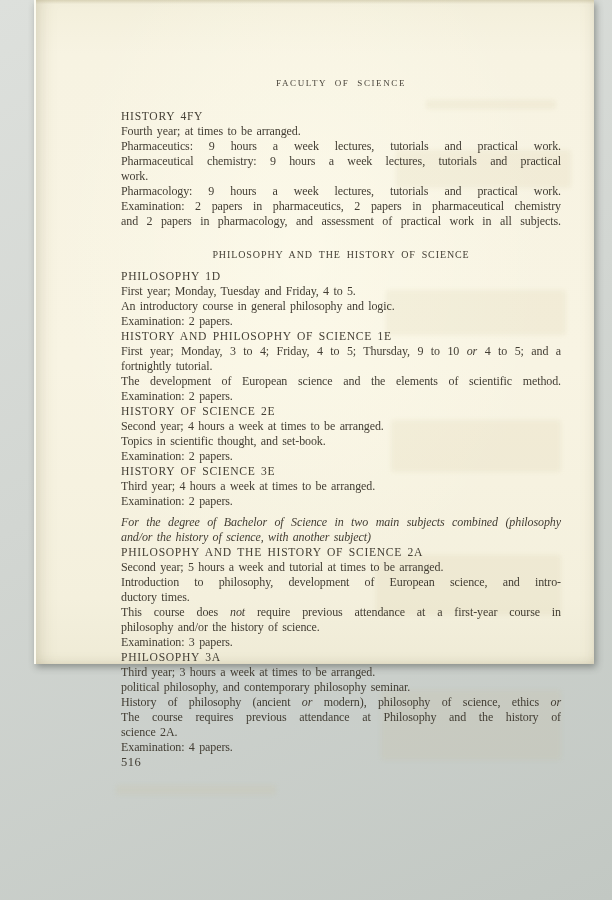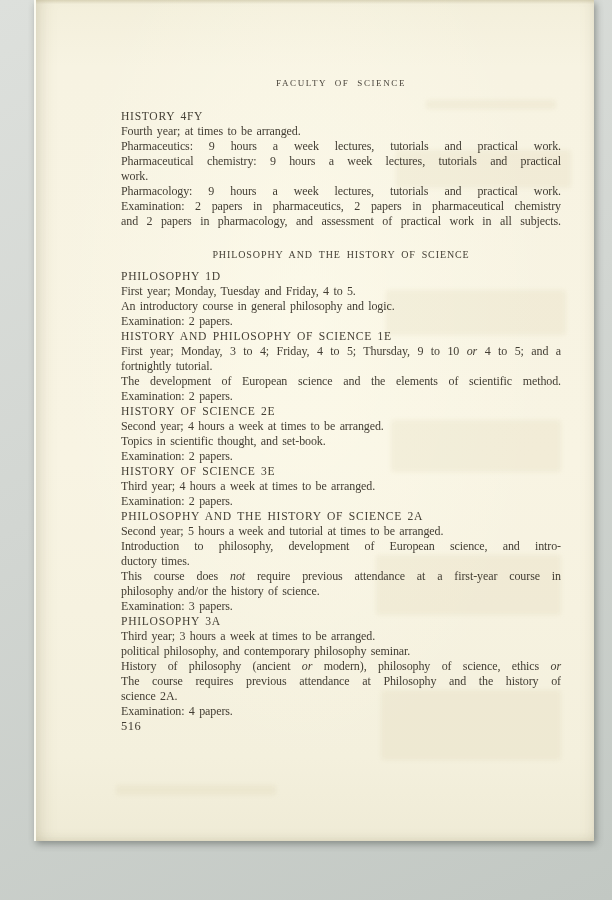--- a/index.html
+++ b/index.html
@@ -4,21 +4,21 @@
 <style>
   html, body { margin: 0; padding: 0; }
   body {
     width: 612px; height: 900px; overflow: hidden;
     background: linear-gradient(155deg, #dde0dc 0%, #d2d6d2 45%, #c2c8c3 100%);
     font-family: "Liberation Serif", "DejaVu Serif", serif;
   }
   .scan-stage { position: relative; width: 612px; height: 900px; }
 
   .paper {
-    position: absolute; left: 34px; top: 0; width: 558px; height: 841px;
+    position: absolute; left: 34px; top: 0; width: 558px; height: 664px;
     background:
       radial-gradient(ellipse at 48% 38%, rgba(255,253,238,0.55) 0%, rgba(255,253,238,0) 60%),
       linear-gradient(180deg, #f3efdb 0%, #f7f3e2 8%, #f8f4e3 55%, #f4f0dd 90%, #efebd6 100%);
     box-shadow: 2px 3px 7px rgba(55,60,55,0.45),
                 inset 14px 0 18px -12px rgba(130,120,85,0.28),
                 inset -10px 0 16px -12px rgba(130,120,85,0.22),
                 inset 0 -8px 14px -10px rgba(130,120,85,0.25);
     border-left: 2px solid #fcfbf1;
   }
   .paper::before {
@@ -115,20 +115,24 @@
         <div class="line">Topics in scientific thought, and set-book.</div>
         <div class="line">Examination: 2 papers.</div>
       </div>
 
       <div class="course">
         <div class="course-heading">HISTORY OF SCIENCE 3E</div>
         <div class="line">Third year; 4 hours a week at times to be arranged.</div>
         <div class="line">Examination: 2 papers.</div>
       </div>
 
+      <div class="note">
+        <div class="line j">For the degree of Bachelor of Science in two main subjects combined (philosophy</div>
+        <div class="line">and/or the history of science, with another subject)</div>
+      </div>
 
       <div class="course">
         <div class="course-heading">PHILOSOPHY AND THE HISTORY OF SCIENCE 2A</div>
         <div class="line">Second year; 5 hours a week and tutorial at times to be arranged.</div>
         <div class="line j">Introduction to philosophy, development of European science, and intro-</div>
         <div class="line">ductory times.</div>
         <div class="line j"><span>This course does </span><span class="it">not</span><span> require previous attendance at a first-year course in</span></div>
         <div class="line">philosophy and/or the history of science.</div>
         <div class="line">Examination: 3 papers.</div>
       </div>

